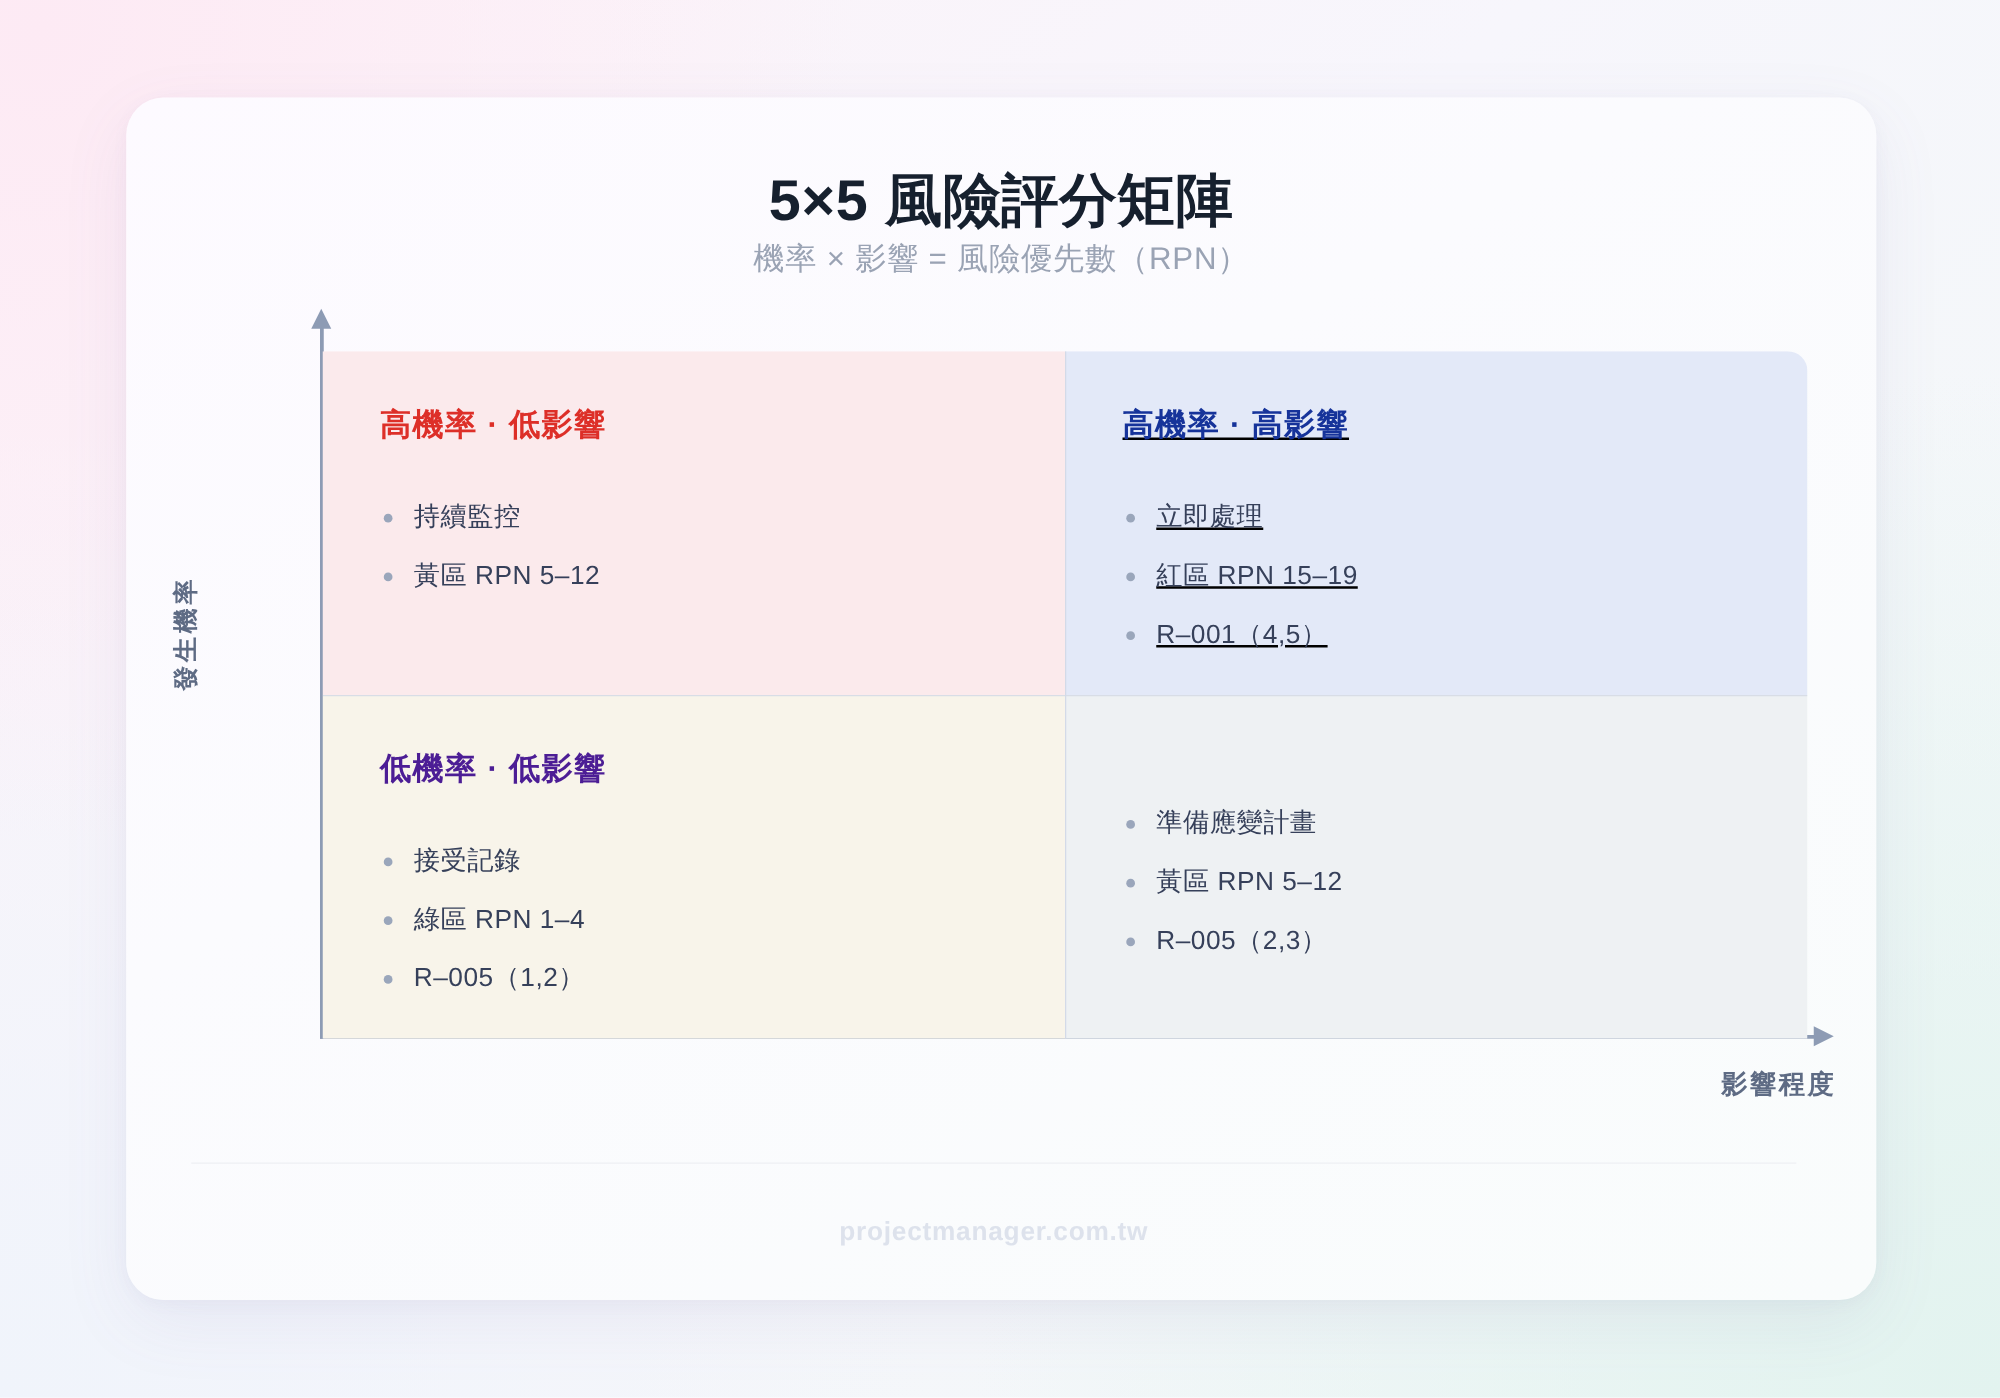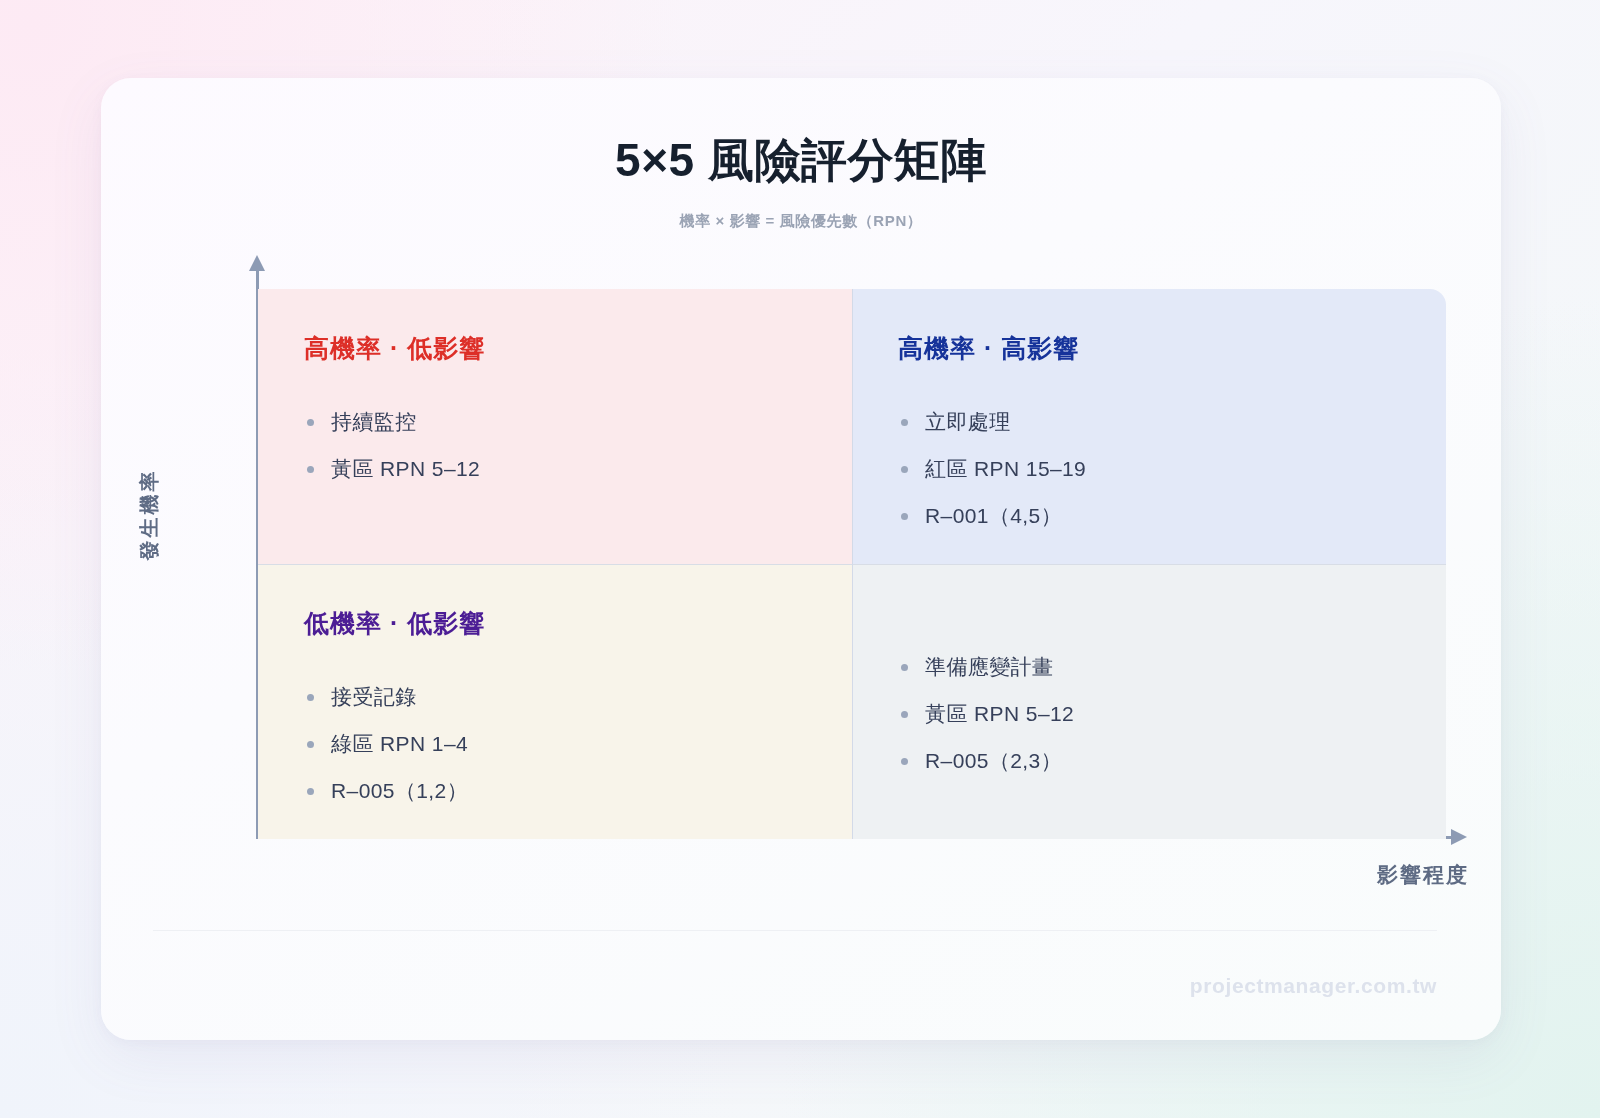--- a/index.html
+++ b/index.html
@@ -41,23 +41,22 @@
 
   .title {
     font-size: 46px;
     font-weight: 700;
     color: #16202e;
     letter-spacing: 0.5px;
     line-height: 1.25;
   }
 
   .subtitle {
-    margin-top: 22px;
-    font-size: 15px;
-    font-weight: 700;
+    font-size: 25px;
+    font-weight: 400;
     color: #9aa3b4;
     letter-spacing: 0.6px;
   }
 
   
   .matrix-wrap {
     position: relative;
     margin-top: 38px;
     height: 620px;
   }
@@ -73,21 +72,21 @@
     grid-template-rows: 1fr 1fr;
     border-radius: 0 16px 0 0;
     overflow: hidden;
   }
 
   .quad {
     position: relative;
     padding: 44px 0 0 46px;
   }
   .quad.q-tl { background: #fbeaec; }
-  .quad.q-tr { background: #e3e9f8; }
+  .quad.q-tr { background: #e3e9f8; text-decoration: underline; }
   .quad.q-bl { background: #f8f4ea; }
   .quad.q-br { background: #eef1f3; }
 
   
   .quad.q-tr, .quad.q-br { box-shadow: inset 1px 0 0 #d3dae8; }
   .quad.q-bl, .quad.q-br { box-shadow: inset 0 1px 0 #d8dde6; }
   .quad.q-br { box-shadow: inset 1px 0 0 #d3dae8, inset 0 1px 0 #d8dde6; }
 
   .q-title {
     font-size: 25px;
@@ -187,21 +186,21 @@
   
   .footer {
     position: absolute;
     left: 52px;
     right: 64px;
     bottom: 0;
     height: 110px;
     border-top: 1px solid #eef0f4;
     display: flex;
     align-items: center;
-    justify-content: flex-end;
+    justify-content: center;
   }
 
   .footer-text {
     font-size: 21px;
     font-weight: 700;
     color: #dde2ec;
     letter-spacing: 0.6px;
   }
 </style>
 </head>

